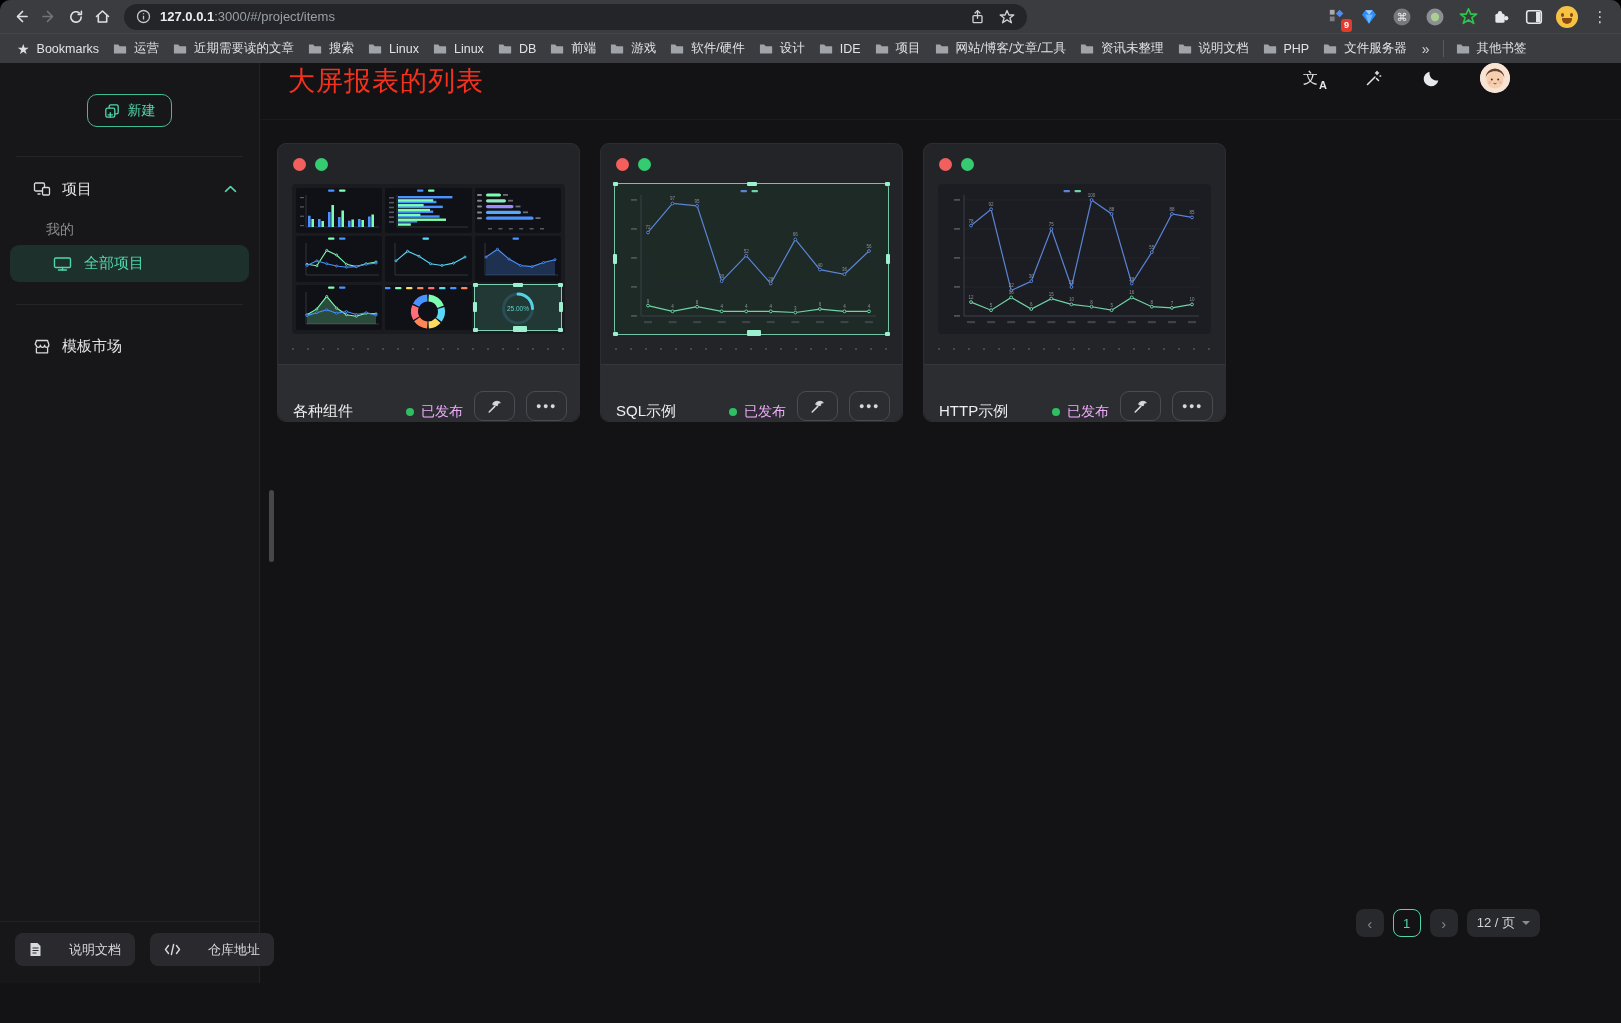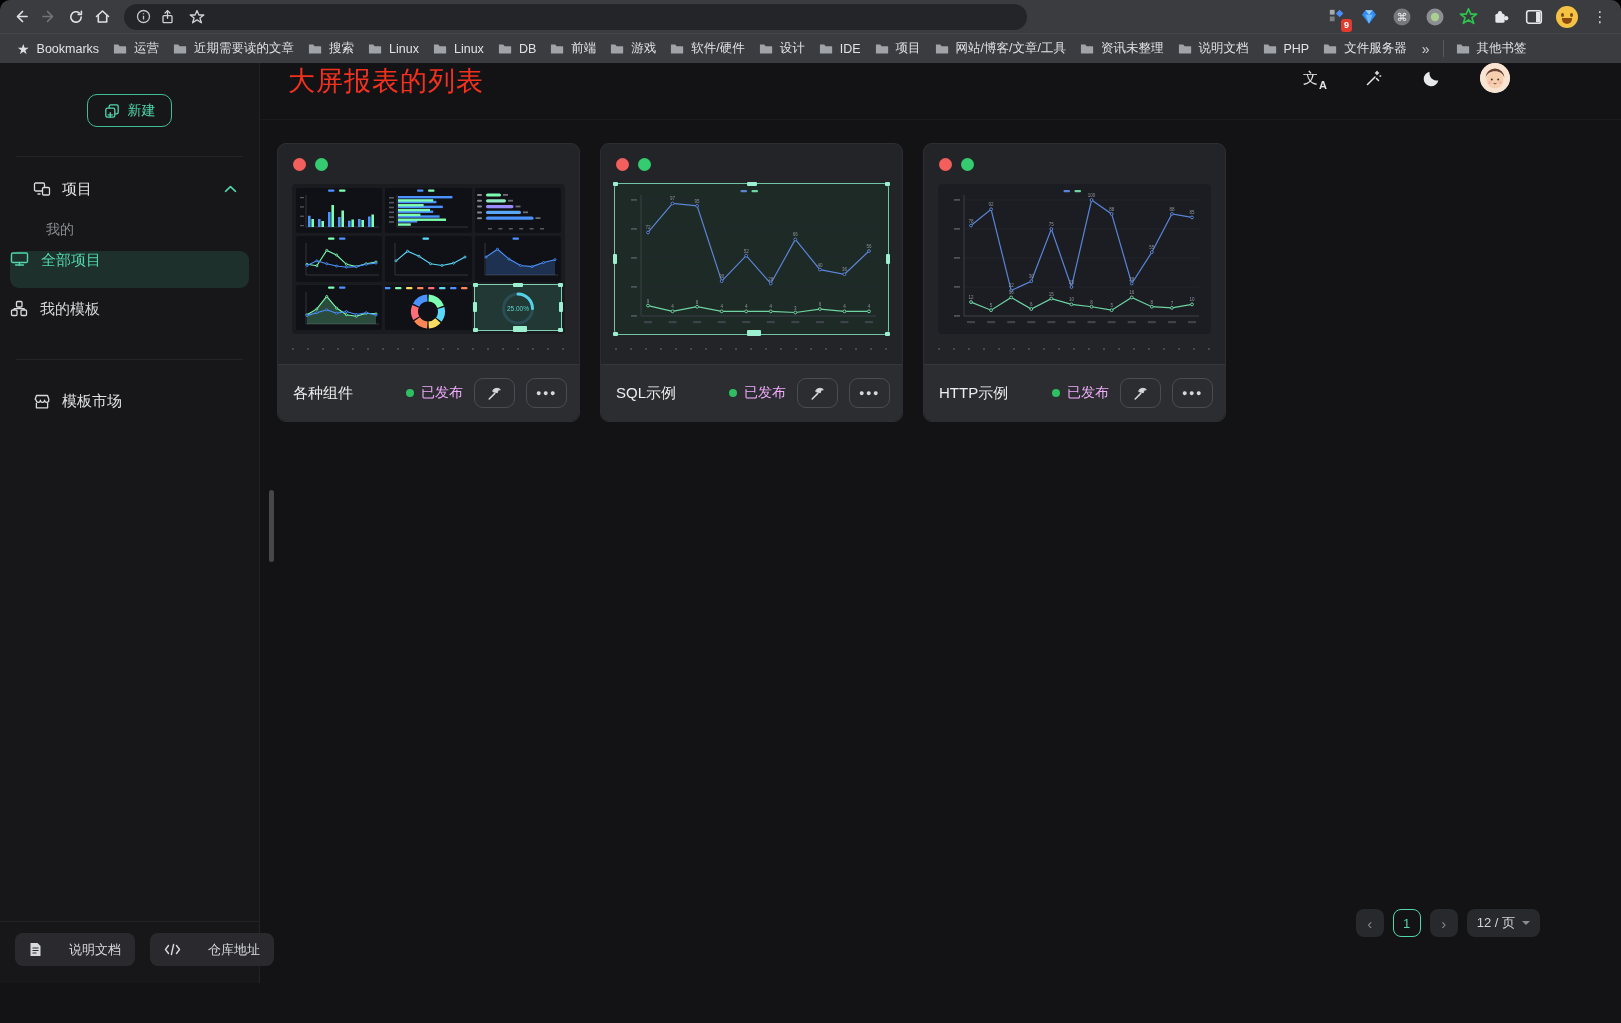--- a/index.html
+++ b/index.html
@@ -41,21 +41,21 @@
   .bm-more{color:#cfd1d4;font-size:14px;padding:0 8px;flex:none}
 
   
   .app{display:flex;height:920px;background:#131316}
   .sidebar{width:260px;background:#17171a;border-right:1px solid #232327;position:relative;flex:none}
   .newbtn{margin:31px auto 12px;width:85px;height:33px;border:1px solid #3fbd92;color:#51d6a9;border-radius:10px;display:flex;align-items:center;justify-content:center;gap:8px;font-size:14px}
   .sdiv{height:1px;background:#232328;margin:29px 16px 0}
   .row-nav{display:flex;align-items:center;padding:0 22px 0 33px;height:32px;margin-top:16px;color:#e2e3e6;font-size:15px;gap:11px}
   .chev-up{margin-left:auto}
   .group{padding-left:46px;margin-top:16px;color:#8a8b90;font-size:14px}
-  .sitem{display:flex;height:37px;margin:12px 10px 0;border-radius:9px;gap:12px;font-size:15px;color:#d6d7da}
+  .sitem{display:flex;align-items:center;height:37px;margin:6px 10px 0;border-radius:9px;padding-left:43px;gap:12px;font-size:15px;color:#d6d7da}
   .sitem.active{background:rgba(81,214,169,.13);color:#51d6a9}
   .sidebar-bottom{position:absolute;bottom:0;left:0;right:0;border-top:1px solid #232327;padding:11px 15px 17px;display:flex;gap:15px}
   .sbtn{height:33px;background:#2a2a2e;border-radius:8px;display:flex;align-items:center;gap:27px;padding:0 14px;font-size:13px;color:#d9dadd;flex:none}
 
   .main{flex:1;display:flex;flex-direction:column}
   .mheader{height:57px;display:flex;align-items:flex-start;padding-left:28px;border-bottom:1px solid #1b1b1f;flex:none}
   .ptitle{font-size:27px;color:#f5311d;letter-spacing:1px}
   .hicons{margin-left:auto;display:flex;align-items:center;gap:39px;margin-right:111px}
   .hicon{display:flex;align-items:center;justify-content:center}
   .i-translate{color:#e3e4e7;font-size:15px;position:relative;padding-right:7px}
@@ -78,21 +78,21 @@
   .hd.tl{left:-2px;top:-2px;width:5px;height:4px}
   .hd.tm{left:50%;margin-left:-5px;top:-2px;width:10px;height:4px}
   .hd.tr{right:-2px;top:-2px;width:5px;height:4px}
   .hd.ml{left:-2px;top:50%;margin-top:-5px;width:4px;height:10px}
   .hd.mr{right:-2px;top:50%;margin-top:-5px;width:4px;height:10px}
   .hd.bl{left:-2px;bottom:-2px;width:5px;height:4px}
   .hd.bm{left:50%;margin-left:-5px;bottom:-2px;width:10px;height:4px}
   .hd.br{right:-2px;bottom:-2px;width:5px;height:4px}
   .chartbox{position:absolute;inset:0}
   .dotsep{margin:14px 14px 0;height:2px;background:repeating-linear-gradient(90deg,#47484d 0 2px,transparent 2px 15px)}
-  .cfooter{margin-top:auto;background:#2c2d31;border-top:1px solid #36373b;border-radius:0 0 9px 9px;height:57px;display:flex;align-items:center;padding:0 12px 0 15px;gap:11px}
+  .cfooter{margin-top:auto;background:#2c2d31;border-top:1px solid #36373b;border-radius:0 0 9px 9px;height:57px;display:flex;align-items:flex-end;padding:0 12px 0 15px;gap:11px}
   .ctitle{font-size:15px;color:#eceded;flex:none}
   .cstatus{margin-left:auto;display:flex;align-items:center;gap:7px;font-size:14px;color:#f0abfc;flex:none}
   .sdot{width:8px;height:8px;border-radius:50%;background:#2fbf62}
   .cbtn{width:41px;height:30px;border:1px solid #4b4c51;border-radius:9px;display:flex;align-items:center;justify-content:center;color:#d7d8db;flex:none;background:transparent}
   .more-glyph{font-size:9px;letter-spacing:1.5px;color:#d7d8db;font-weight:bold}
 
   .scrollthumb{position:absolute;left:9px;top:370px;width:5px;height:72px;border-radius:3px;background:#46474b}
 
   .pagination{position:absolute;right:81px;bottom:46px;display:flex;gap:9px;align-items:center}
   .pbtn{min-width:28px;height:28px;background:#28292d;border-radius:8px;display:flex;align-items:center;justify-content:center;color:#85878c;font-size:15px}
@@ -140,20 +140,21 @@
         </svg>
     </div>
     <div class="omnibox">
       <svg width="15" height="15" viewBox="0 0 15 15">
           <g fill="none" stroke="#c3c5c8" stroke-width="1.3">
             <circle cx="7.5" cy="7.5" r="6"></circle>
             <line x1="7.5" y1="6.7" x2="7.5" y2="10.6"></line>
             <line x1="7.5" y1="4.2" x2="7.5" y2="5.2"></line>
           </g>
         </svg>
+      <span class="url"><b>127.0.0.1</b><span>:3000/#/project/items</span></span>
       <span class="omni-icons">
         <svg width="15" height="16" viewBox="0 0 16 17">
             <g fill="none" stroke="#cfd1d4" stroke-width="1.4" stroke-linecap="round" stroke-linejoin="round">
               <rect x="3.2" y="7" width="9.6" height="7.5" rx="1"></rect>
               <path d="M8 1.8v8"></path>
               <path d="M5.4 4.2 8 1.7l2.6 2.5"></path>
             </g>
           </svg>
         <svg width="16" height="16" viewBox="0 0 16 16">
             <polygon points="8,1.5 9.9,6 14.8,6 10.9,9 12.4,13.8 8,10.9 3.6,13.8 5.1,9 1.2,6 6.1,6" fill="none" stroke="#cfd1d4" stroke-width="1.3" stroke-linejoin="round"></polygon>
@@ -367,31 +368,20 @@
       <div class="group">我的</div>
       <div class="sitem active">
         <svg width="19" height="16" viewBox="0 0 19 16">
             <g fill="none" stroke="#51d6a9" stroke-width="1.4" stroke-linecap="round" stroke-linejoin="round">
               <rect x="1.5" y="2" width="16" height="9.5" rx="1.3"></rect>
               <line x1="9.5" y1="11.5" x2="9.5" y2="14"></line>
               <line x1="5.5" y1="14" x2="13.5" y2="14"></line>
             </g>
           </svg>
         <span>全部项目</span>
-      </div>
-      <div class="sitem">
-        <svg width="18" height="17" viewBox="0 0 18 17">
-            <g fill="none" stroke="#d9dadd" stroke-width="1.3" stroke-linejoin="round">
-              <rect x="6.5" y="1.5" width="5.5" height="5.5" rx="1"></rect>
-              <rect x="1.5" y="10" width="5.5" height="5.5" rx="1"></rect>
-              <rect x="11" y="10" width="5.5" height="5.5" rx="1"></rect>
-              <path d="M9.2 7v1.7M4.2 10V8.7h10V10"></path>
-            </g>
-          </svg>
-        <span>我的模板</span>
       </div>
       <div class="sdiv" style="margin-top:22px"></div>
       <div class="row-nav" style="margin-top:25px">
         <svg width="18" height="17" viewBox="0 0 18 17">
             <g fill="none" stroke="#d9dadd" stroke-width="1.3" stroke-linejoin="round">
               <path d="M2.2 6.2 3.5 2.5h11l1.3 3.7v1a2.1 2.1 0 0 1-4.2 0 2.1 2.1 0 0 1-4.2 0 2.1 2.1 0 0 1-4.2 0z"></path>
               <path d="M3.4 9.8v5h11.2v-5"></path>
             </g>
           </svg>
         <span>模板市场</span>

